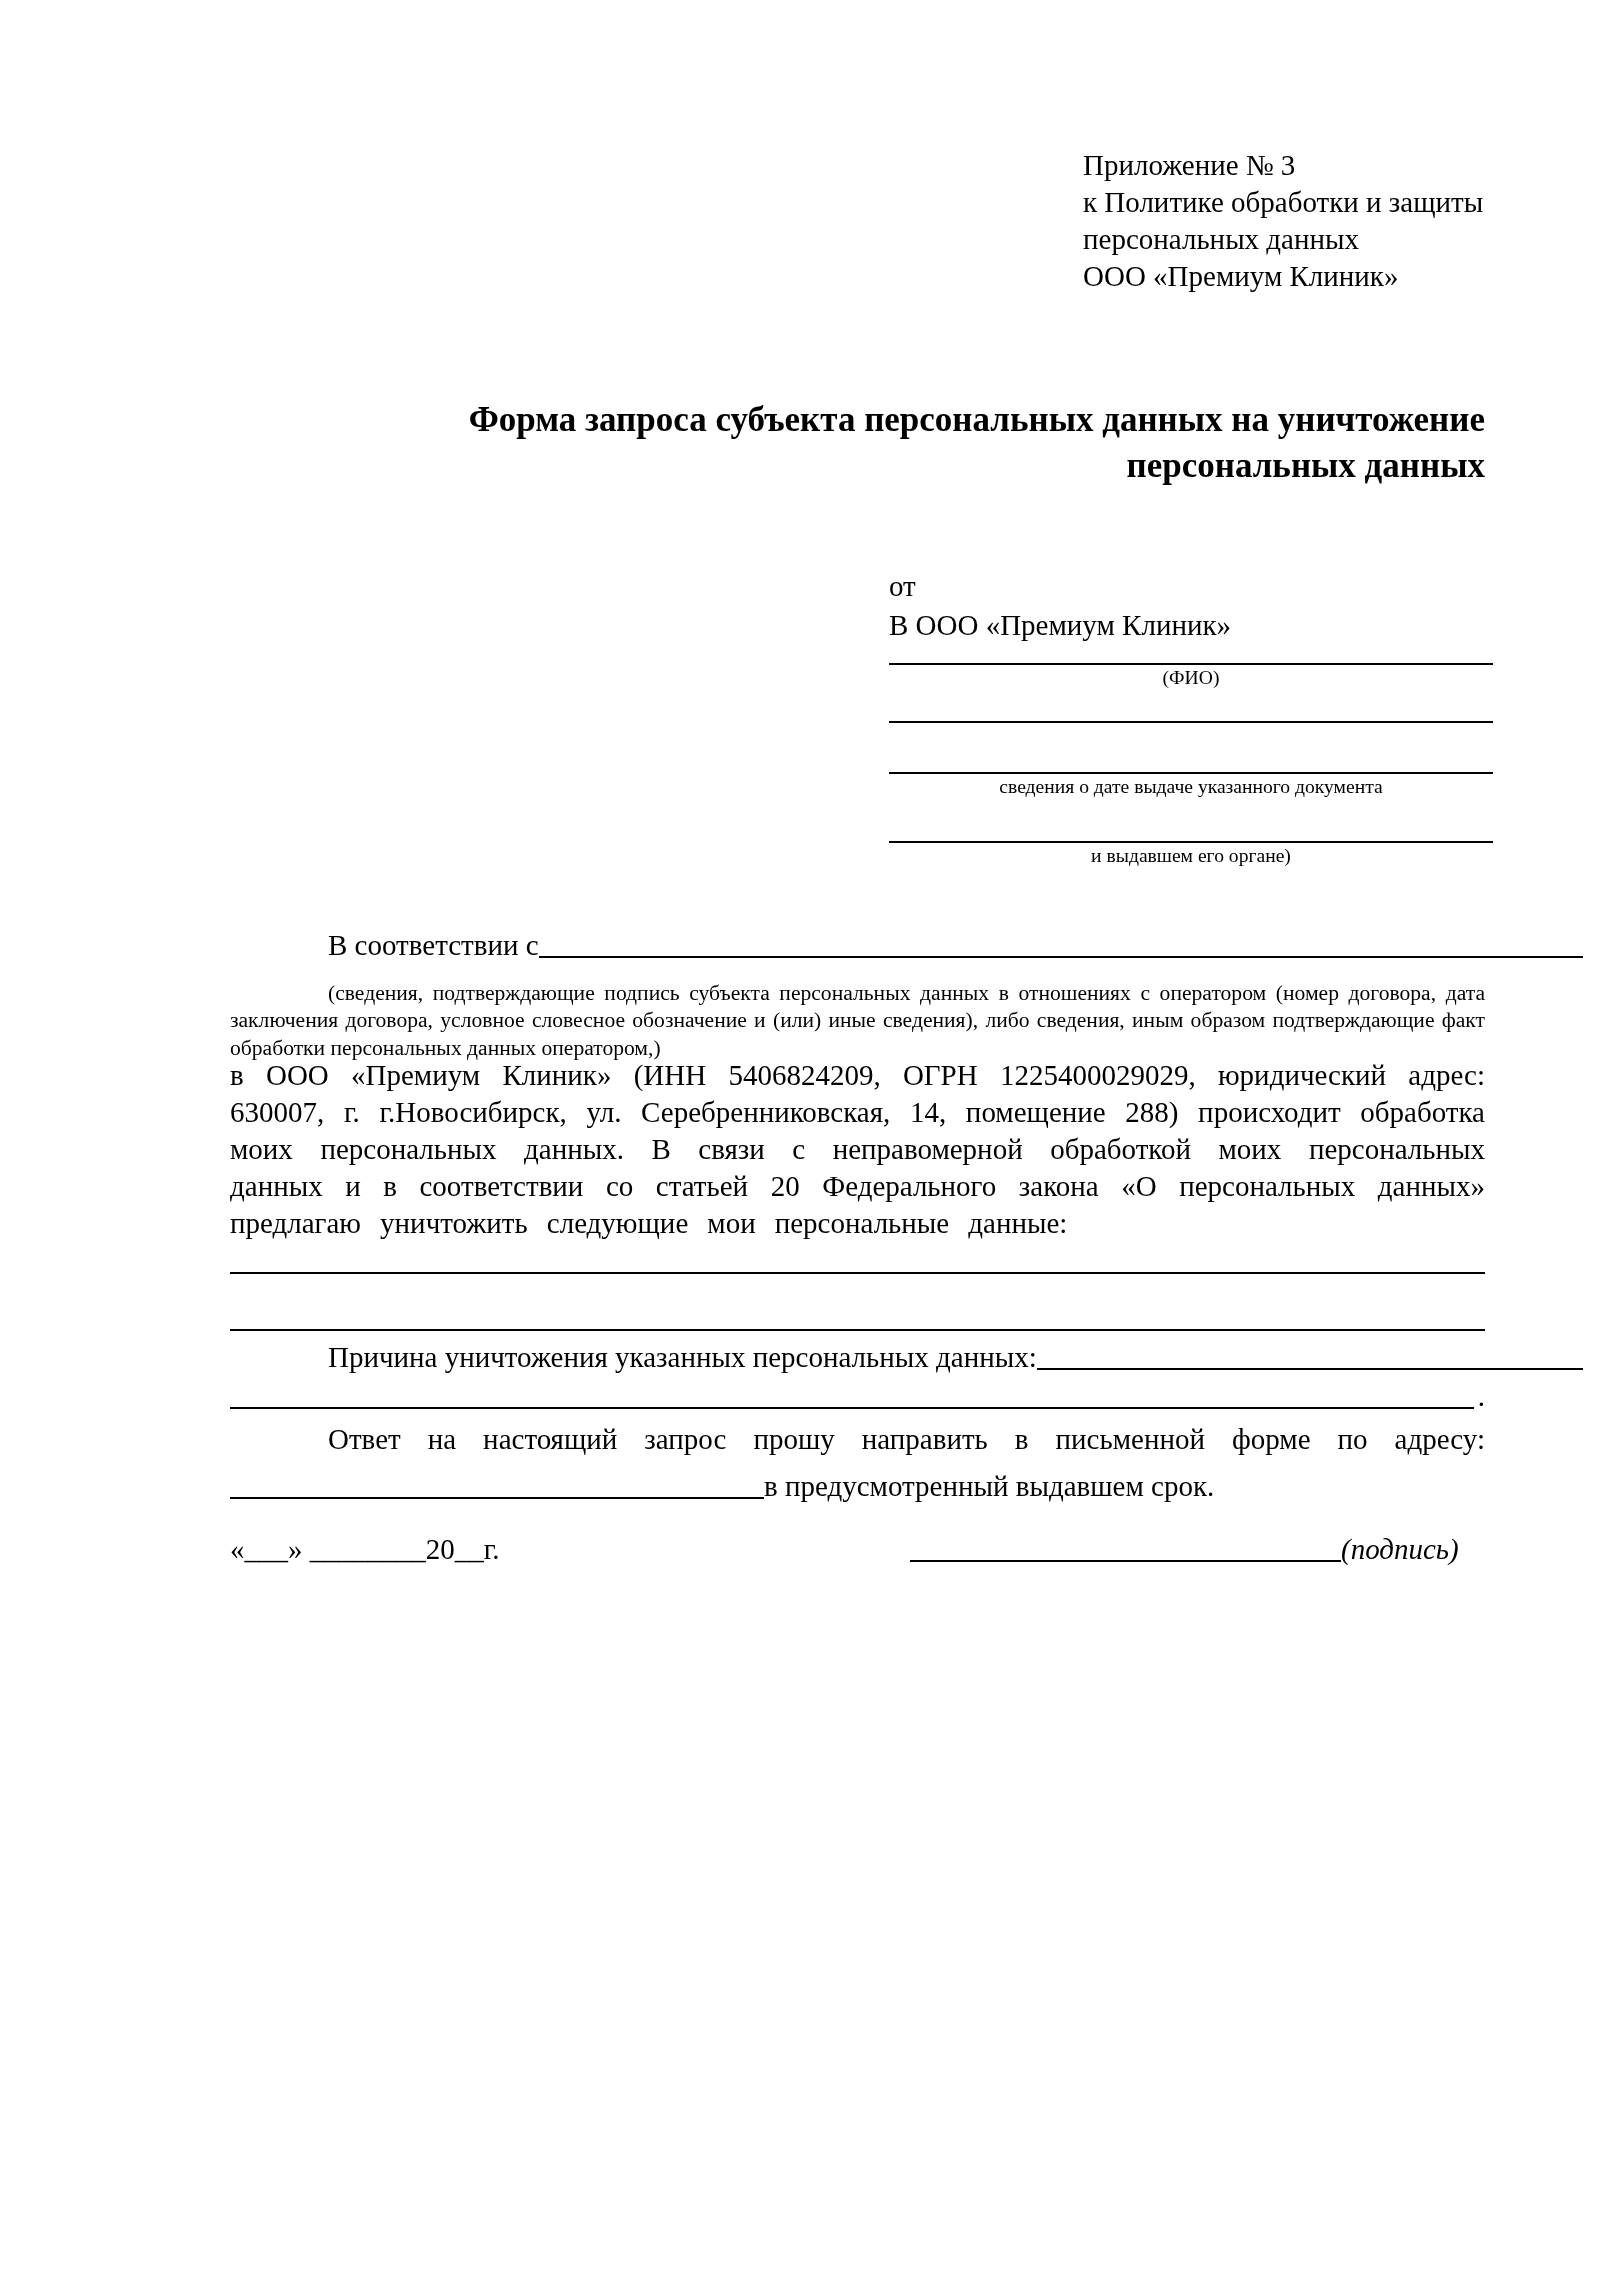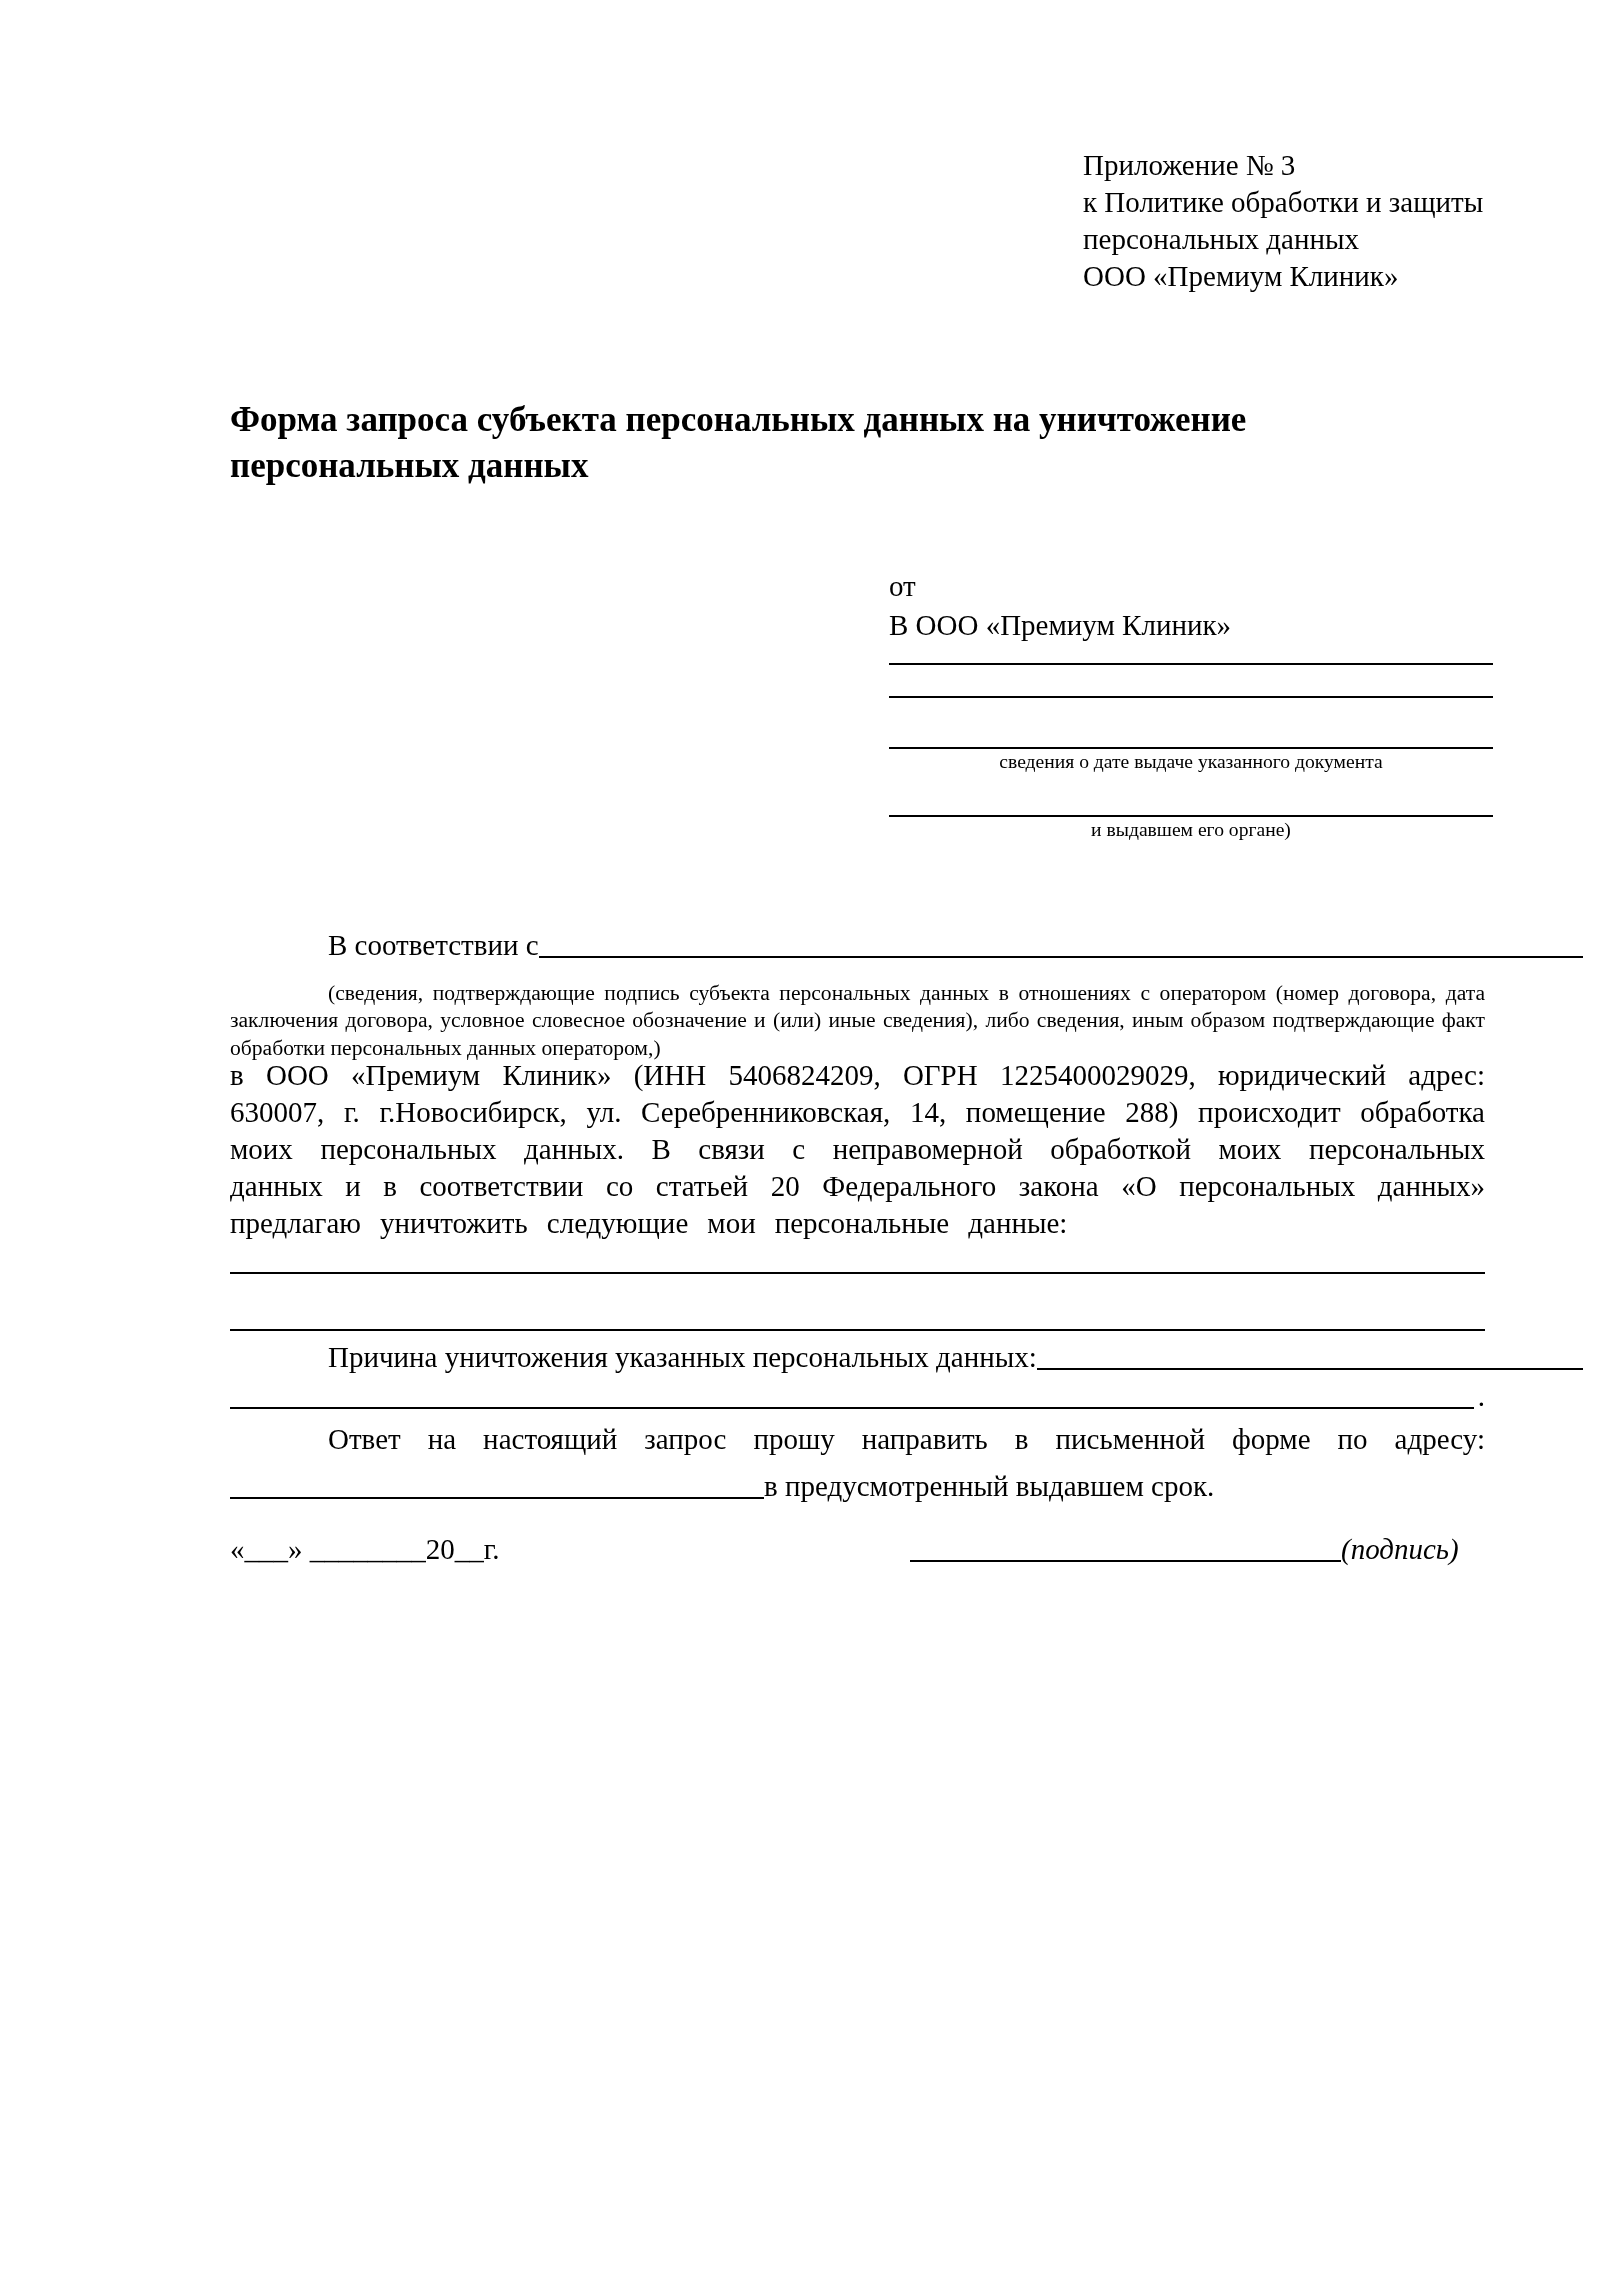--- a/index.html
+++ b/index.html
@@ -15,21 +15,21 @@
     overflow: hidden;
   }
   .abs { position: absolute; }
 
   
   .appendix { left: 1083px; top: 147px; line-height: 37px; }
 
   
   .doc-title {
     left: 230px; top: 397px; width: 1255px;
-    text-align: left; font-weight: bold;
+    text-align: right; font-weight: bold;
     font-size: 35px; line-height: 46px;
   }
 
   
   .recipient { left: 889px; top: 567px; width: 604px; line-height: 39px; }
   .wline { border-bottom: 2.9px solid #000; }
   .wline.h-fio { height: 17.6px; }
   .wline.h-id { height: 31px; }
   .wline.h-date { height: 49px; }
   .wline.h-organ { height: 41px; }
@@ -92,20 +92,21 @@
 
   <div class="abs doc-title">
     <div>Форма запроса субъекта персональных данных на уничтожение</div>
     <div>персональных данных</div>
   </div>
 
   <div class="abs recipient">
     <div>от</div>
     <div>В ООО «Премиум Клиник»</div>
     <div class="wline h-fio"></div>
+    <div class="caption">(ФИО)</div>
     <div class="wline h-id"></div>
     <div class="wline h-date"></div>
     <div class="caption">сведения о дате выдаче указанного документа</div>
     <div class="wline h-organ"></div>
     <div class="caption">и выдавшем его органе)</div>
   </div>
 
   <div class="abs row indent accordance-row">
     <span class="lbl">В соответствии с</span>
     <span class="fill"></span>

